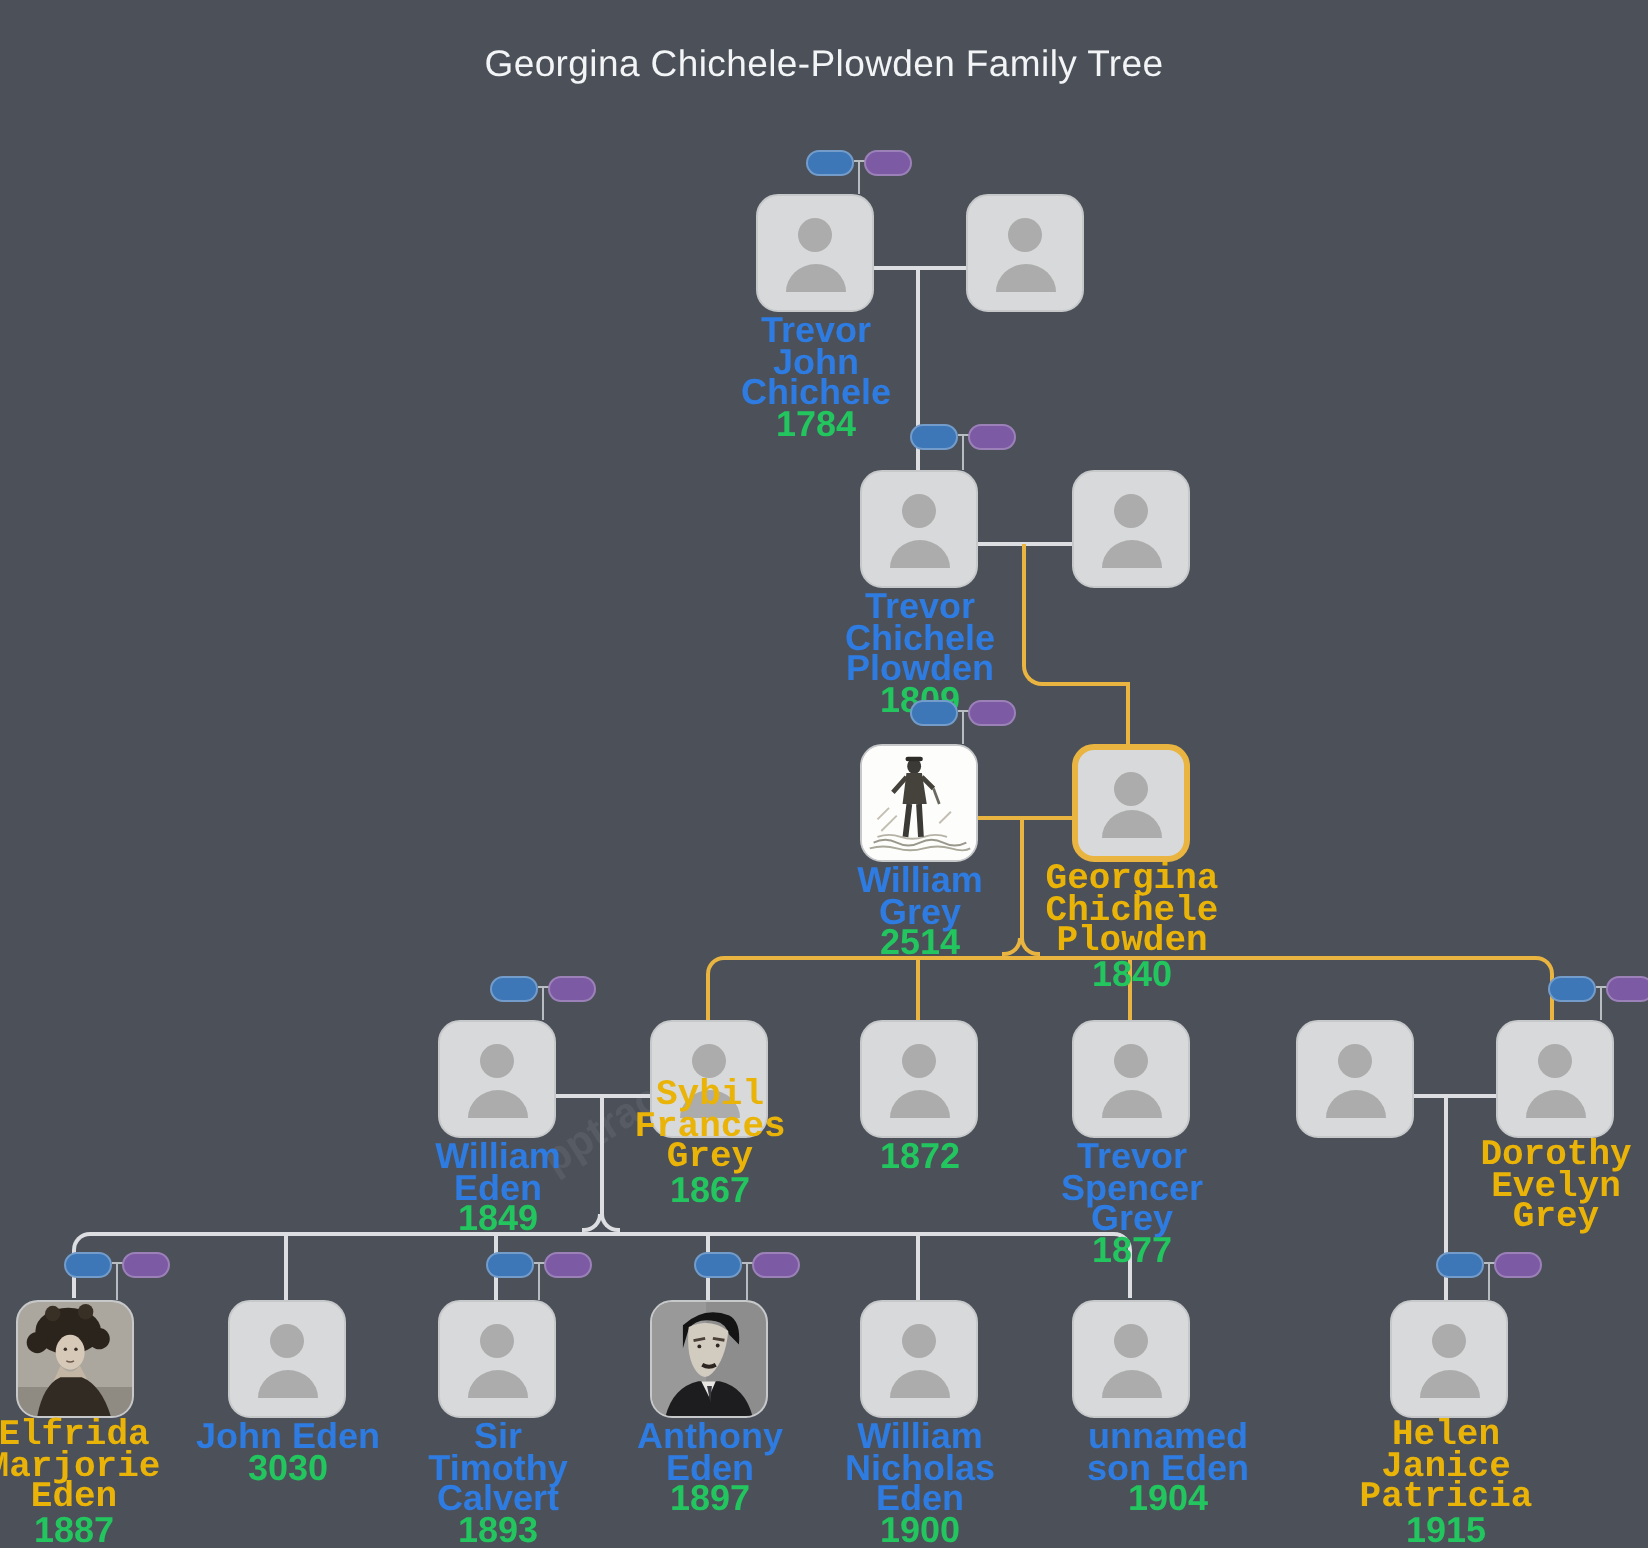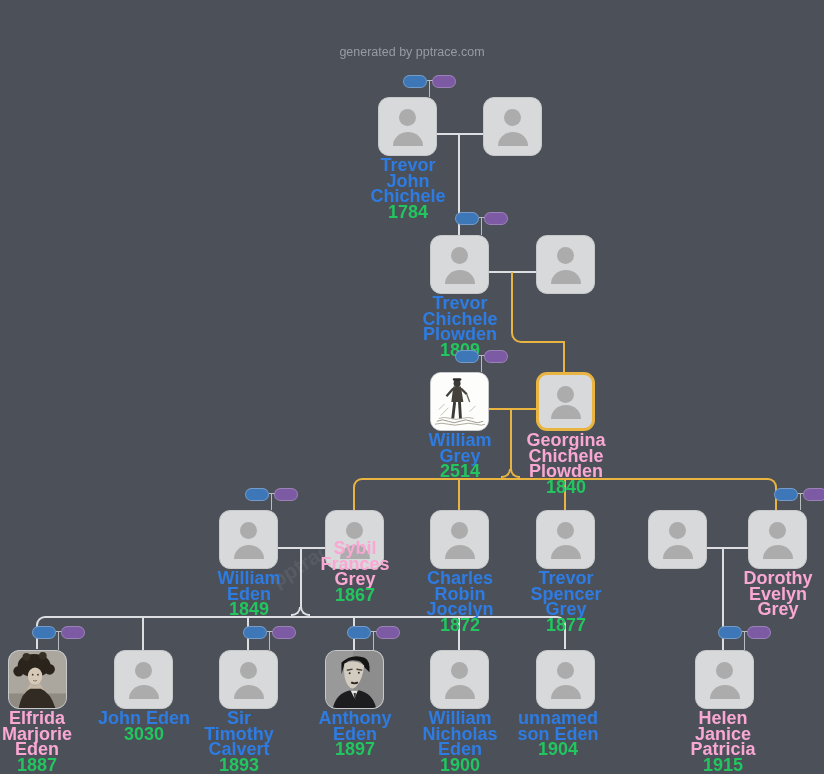--- a/index.html
+++ b/index.html
@@ -19,21 +19,21 @@
   .avatar::before{content:"";position:absolute;left:50%;top:11px;width:17px;height:17px;
         margin-left:-8.5px;border-radius:50%;background:#acacac;}
   .avatar::after{content:"";position:absolute;left:50%;bottom:9px;width:30px;height:14px;
         margin-left:-15px;border-radius:50% 50% 0 0/100% 100% 0 0;background:#acacac;}
   .photo{position:absolute;inset:0;}
   
   .lbl{position:absolute;width:104px;text-align:center;font-weight:bold;font-size:18px;
        line-height:15.5px;z-index:3;}
   .nm{display:block;white-space:pre-line;}
   .nm.male{color:#2e7ce2;}
-  .nm.female{color:#f9a8d4;}
+  .nm.female{color:#eab308;font-family:Liberation Mono, monospace;}
   .yr{display:block;color:#22c55e;}
   
   .ln{position:absolute;z-index:1;box-sizing:border-box;}
   .h{border-top:2px solid;}
   .v{border-left:2px solid;}
   .elbow-bl{border-left:2px solid;border-bottom:2px solid;border-bottom-left-radius:10px;}
   .bracket{border-top:2px solid;border-left:2px solid;border-right:2px solid;
            border-radius:9px 9px 0 0;}
   .arc-l{border-right:2px solid;border-bottom:2px solid;border-bottom-right-radius:9px;}
   .arc-r{border-left:2px solid;border-bottom:2px solid;border-bottom-left-radius:9px;}
@@ -44,21 +44,21 @@
   .pb{background:#3d77b7;border:1px solid rgba(255,255,255,.28);}
   .pp{background:#7d5aa4;border:1px solid rgba(255,255,255,.24);}
   .pconn{position:absolute;width:6px;height:0;border-top:1.5px solid #b8bdc2;z-index:3;}
   .pstem{position:absolute;width:0;border-left:1.5px solid #b8bdc2;z-index:3;}
 </style>
 </head>
 <body>
 
 <div id="canvas">
 
-  <div class="subtitle">generated by pptrace.com</div>
+  <div class="title">Georgina Chichele-Plowden Family Tree</div>
   <div class="wm">pptrace</div>
 
   <div class="ln h w" style="left:437px;top:133px;width:46px"></div>
   <div class="ln v w" style="left:458px;top:134px;height:101px"></div>
   <div class="ln h w" style="left:488px;top:271px;width:48px"></div>
   <div class="ln elbow-bl y" style="left:511px;top:272px;width:53px;height:71px"></div>
   <div class="ln v y" style="left:563px;top:341px;height:31px"></div>
   <div class="ln h y" style="left:486px;top:408px;width:51px"></div>
   <div class="ln v y" style="left:510px;top:409px;height:61px"></div>
   <div class="ln arc-l y" style="left:501px;top:469px;width:10px;height:9px"></div>
@@ -251,23 +251,20 @@
 Eden</span>
     <span class="yr">1849</span>
     </div>
   <div class="lbl" style="left:303px;top:541px">
     <span class="nm female">Sybil
 Frances
 Grey</span>
     <span class="yr">1867</span>
     </div>
   <div class="lbl" style="left:408px;top:571px">
-    <span class="nm male">Charles
-Robin
-Jocelyn</span>
     <span class="yr">1872</span>
     </div>
   <div class="lbl" style="left:514px;top:571px">
     <span class="nm male">Trevor
 Spencer
 Grey</span>
     <span class="yr">1877</span>
     </div>
   <div class="lbl" style="left:726px;top:571px">
     <span class="nm female">Dorothy
@@ -278,38 +275,38 @@
   <div class="lbl" style="left:-15px;top:711px">
     <span class="nm female">Elfrida
 Marjorie
 Eden</span>
     <span class="yr">1887</span>
     </div>
   <div class="lbl" style="left:92px;top:711px">
     <span class="nm male">John Eden</span>
     <span class="yr">3030</span>
     </div>
-  <div class="lbl" style="left:187px;top:711px">
+  <div class="lbl" style="left:197px;top:711px">
     <span class="nm male">Sir
 Timothy
 Calvert</span>
     <span class="yr">1893</span>
     </div>
   <div class="lbl" style="left:303px;top:711px">
     <span class="nm male">Anthony
 Eden</span>
     <span class="yr">1897</span>
     </div>
   <div class="lbl" style="left:408px;top:711px">
     <span class="nm male">William
 Nicholas
 Eden</span>
     <span class="yr">1900</span>
     </div>
-  <div class="lbl" style="left:506px;top:711px">
+  <div class="lbl" style="left:532px;top:711px">
     <span class="nm male">unnamed
 son Eden</span>
     <span class="yr">1904</span>
     </div>
   <div class="lbl" style="left:671px;top:711px">
     <span class="nm female">Helen
 Janice
 Patricia</span>
     <span class="yr">1915</span>
     </div>

